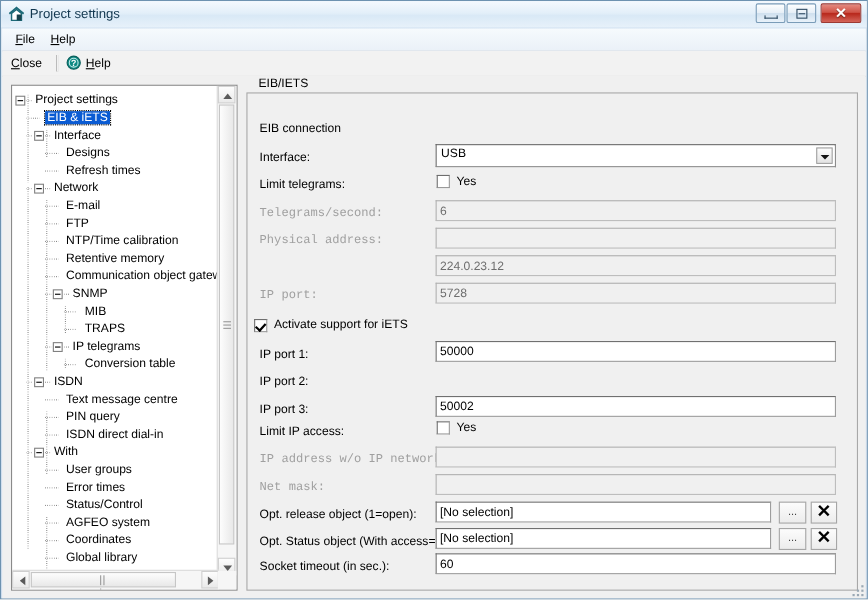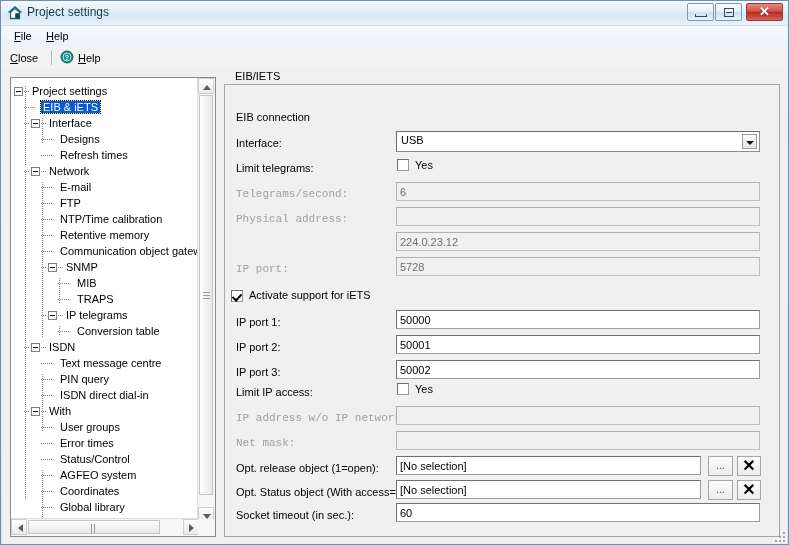--- a/index.html
+++ b/index.html
@@ -328,21 +328,20 @@
       <div class="flabel dis" style="left:12px;top:185px;">IP port:</div>
       <div class="finput dis" style="left:172px;top:180px;width:364px;">5728</div>
 
       <span class="chk on" style="left:7px;top:213px;"></span>
       <span class="chklabel" style="left:25px;top:212px;">Activate support for iETS</span>
 
       <div class="flabel" style="left:12px;top:238px;">IP port 1:</div>
       <div class="finput" style="left:172px;top:233px;width:364px;">50000</div>
 
       <div class="flabel" style="left:12px;top:263px;">IP port 2:</div>
-      <div class="finput" style="left:172px;top:258px;width:364px;">50001</div>
 
       <div class="flabel" style="left:12px;top:288px;">IP port 3:</div>
       <div class="finput" style="left:172px;top:283px;width:364px;">50002</div>
 
       <div class="flabel" style="left:12px;top:308px;">Limit IP access:</div>
       <span class="chk" style="left:173px;top:306px;"></span>
       <span class="chklabel" style="left:191px;top:306px;">Yes</span>
 
       <div class="flabel dis" style="left:12px;top:334px;">IP address w/o IP network:</div>
       <div class="finput dis" style="left:172px;top:329px;width:364px;"></div>

